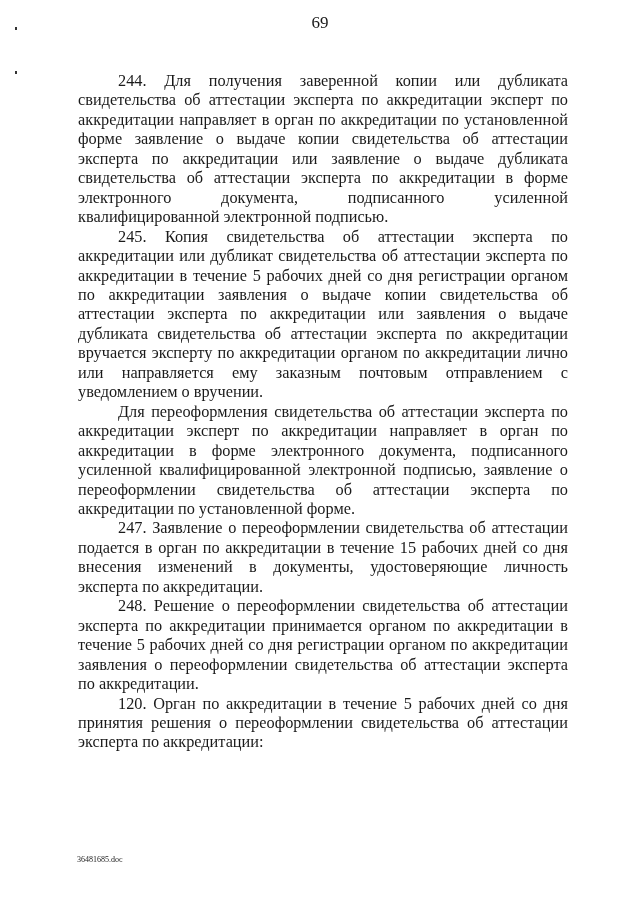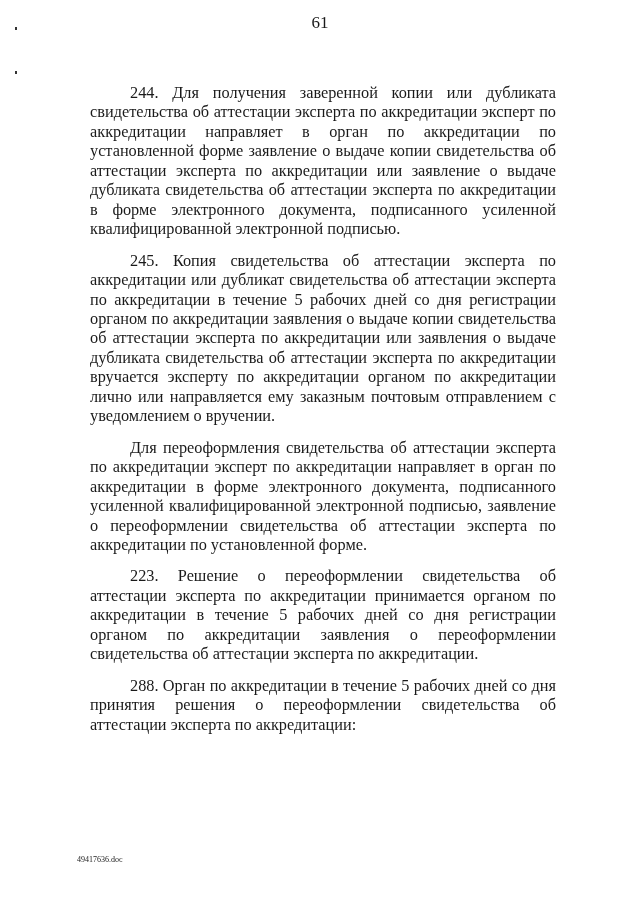--- a/index.html
+++ b/index.html
@@ -5,32 +5,33 @@
     html, body { margin: 0; padding: 0; background: #ffffff; }
     body { width: 640px; height: 905px; position: relative; overflow: hidden;
            font-family: "Liberation Serif", "DejaVu Serif", serif; color: #1a1a1a; }
     .speck { position: absolute; width: 2px; height: 3px; background: #333; }
     .speck.s1 { left: 15px; top: 27px; }
     .speck.s2 { left: 15px; top: 71px; }
     .page-number { position: absolute; top: 13px; left: 0; width: 640px; text-align: center;
                    font-size: 17px; line-height: 20px; }
     .body-text { position: absolute; top: 71px; left: 78px; width: 490px; font-size: 16.3px;
                  line-height: 19.45px; }
-    .para { margin: 12px; text-align: justify; text-indent: 40px; }
+    .para { margin: 0; text-align: justify; text-indent: 40px; }
     .footer { position: absolute; left: 77px; top: 855px; font-size: 8px; line-height: 10px; }
   </style>
 </head>
 <body>
 
 <div class="speck s1"></div>
 <div class="speck s2"></div>
 
-<div class="page-number">61</div>
+<div class="page-number">69</div>
 
 <div class="body-text">
   <p class="para">244. Для получения заверенной копии или дубликата свидетельства об аттестации эксперта по аккредитации эксперт по аккредитации направляет в орган по аккредитации по установленной форме заявление о выдаче копии свидетельства об аттестации эксперта по аккредитации или заявление о выдаче дубликата свидетельства об аттестации эксперта по аккредитации в форме электронного документа, подписанного усиленной квалифицированной электронной подписью.</p>
   <p class="para">245. Копия свидетельства об аттестации эксперта по аккредитации или дубликат свидетельства об аттестации эксперта по аккредитации в течение 5 рабочих дней со дня регистрации органом по аккредитации заявления о выдаче копии свидетельства об аттестации эксперта по аккредитации или заявления о выдаче дубликата свидетельства об аттестации эксперта по аккредитации вручается эксперту по аккредитации органом по аккредитации лично или направляется ему заказным почтовым отправлением с уведомлением о вручении.</p>
   <p class="para">Для переоформления свидетельства об аттестации эксперта по аккредитации эксперт по аккредитации направляет в орган по аккредитации в форме электронного документа, подписанного усиленной квалифицированной электронной подписью, заявление о переоформлении свидетельства об аттестации эксперта по аккредитации по установленной форме.</p>
-  <p class="para">223. Решение о переоформлении свидетельства об аттестации эксперта по аккредитации принимается органом по аккредитации в течение 5 рабочих дней со дня регистрации органом по аккредитации заявления о переоформлении свидетельства об аттестации эксперта по аккредитации.</p>
-  <p class="para">288. Орган по аккредитации в течение 5 рабочих дней со дня принятия решения о переоформлении свидетельства об аттестации эксперта по аккредитации:</p>
+  <p class="para">247. Заявление о переоформлении свидетельства об аттестации подается в орган по аккредитации в течение 15 рабочих дней со дня внесения изменений в документы, удостоверяющие личность эксперта по аккредитации.</p>
+  <p class="para">248. Решение о переоформлении свидетельства об аттестации эксперта по аккредитации принимается органом по аккредитации в течение 5 рабочих дней со дня регистрации органом по аккредитации заявления о переоформлении свидетельства об аттестации эксперта по аккредитации.</p>
+  <p class="para">120. Орган по аккредитации в течение 5 рабочих дней со дня принятия решения о переоформлении свидетельства об аттестации эксперта по аккредитации:</p>
 </div>
 
-<div class="footer">49417636.doc</div>
+<div class="footer">36481685.doc</div>
 
 </body></html>

